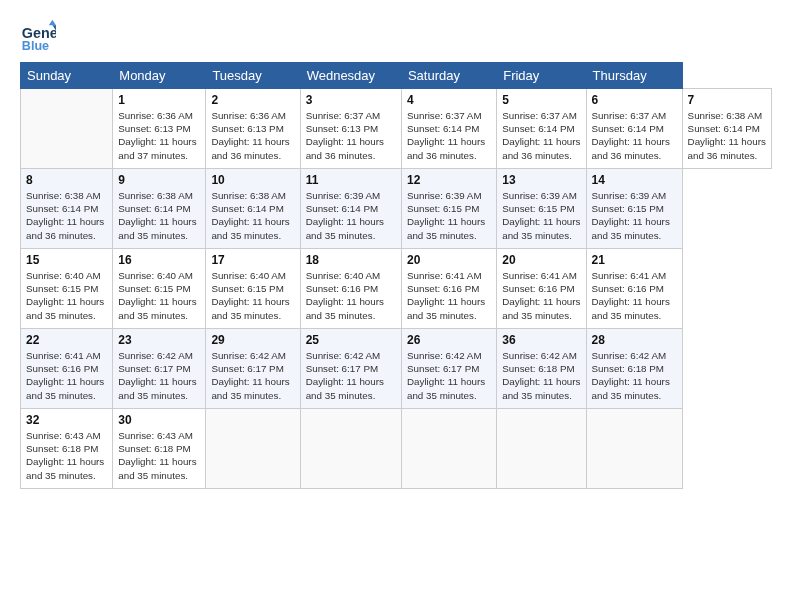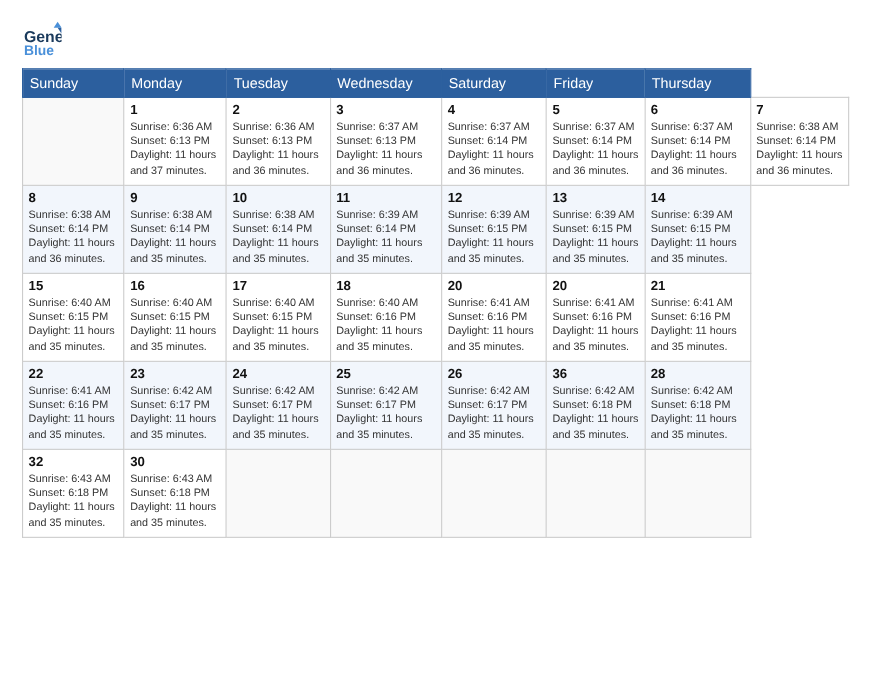--- a/index.html
+++ b/index.html
@@ -210,21 +210,21 @@
         <tr>
           <td>
         <span class="day-num">22</span>
         <span class="day-info">Sunrise: 6:41 AM<br>Sunset: 6:16 PM<br>Daylight: 11 hours and 35 minutes.</span>
       </td>
           <td>
         <span class="day-num">23</span>
         <span class="day-info">Sunrise: 6:42 AM<br>Sunset: 6:17 PM<br>Daylight: 11 hours and 35 minutes.</span>
       </td>
           <td>
-        <span class="day-num">24</span>
+        <span class="day-num">29</span>
         <span class="day-info">Sunrise: 6:42 AM<br>Sunset: 6:17 PM<br>Daylight: 11 hours and 35 minutes.</span>
       </td>
           <td>
         <span class="day-num">25</span>
         <span class="day-info">Sunrise: 6:42 AM<br>Sunset: 6:17 PM<br>Daylight: 11 hours and 35 minutes.</span>
       </td>
           <td>
         <span class="day-num">26</span>
         <span class="day-info">Sunrise: 6:42 AM<br>Sunset: 6:17 PM<br>Daylight: 11 hours and 35 minutes.</span>
       </td>

